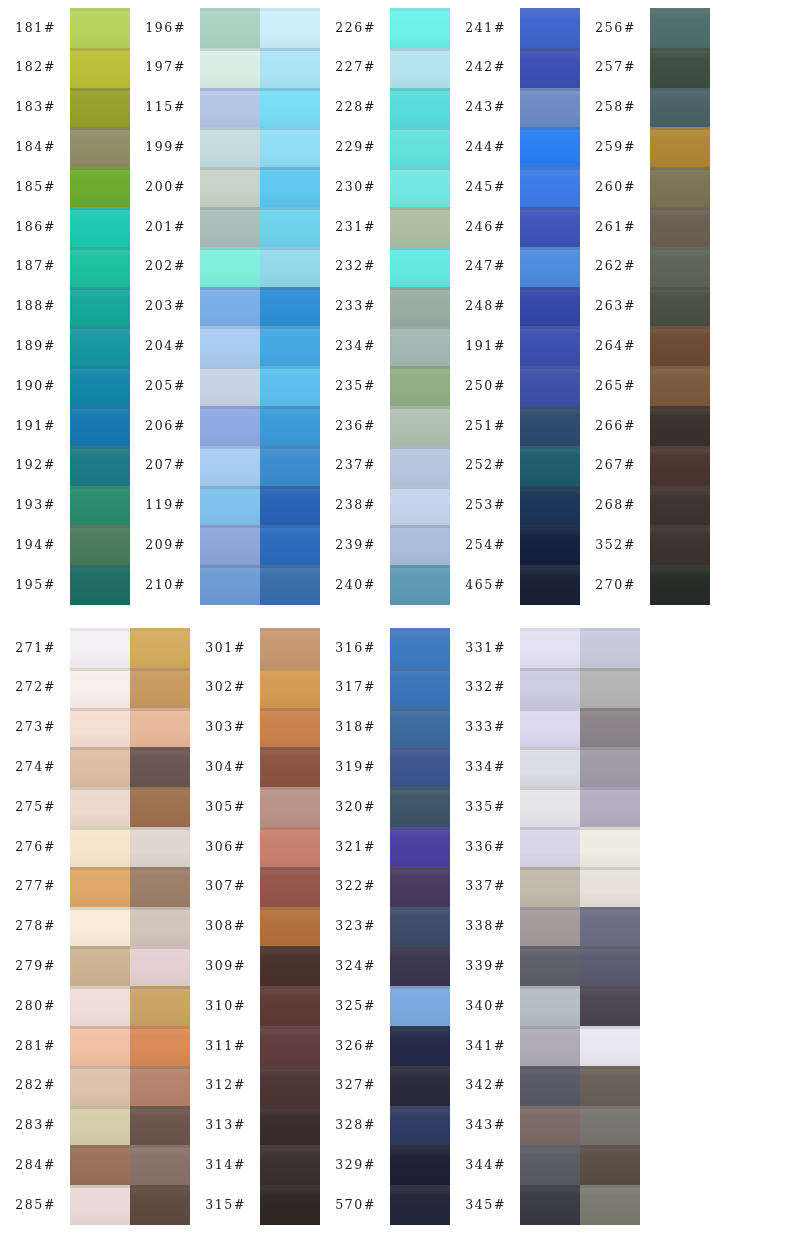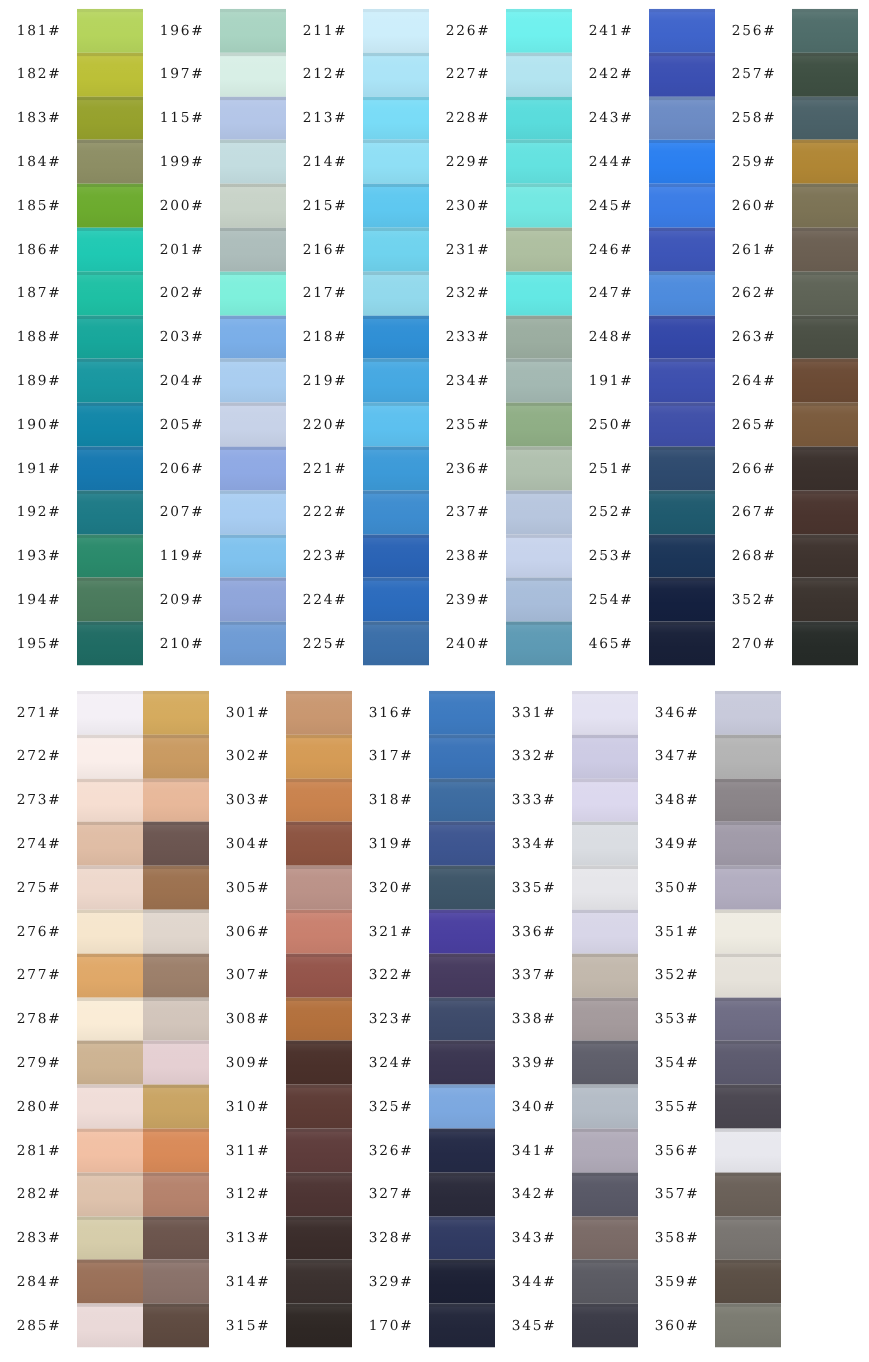--- a/index.html
+++ b/index.html
@@ -170,37 +170,20 @@
           <div class="band" title="204#" style="background: rgb(169, 205, 240);"></div>
           <div class="band" title="205#" style="background: rgb(199, 210, 232);"></div>
           <div class="band" title="206#" style="background: rgb(143, 169, 228);"></div>
           <div class="band" title="207#" style="background: rgb(168, 205, 242);"></div>
           <div class="band" title="208#" style="background: rgb(127, 194, 238);"></div>
           <div class="band" title="209#" style="background: rgb(143, 165, 218);"></div>
           <div class="band" title="210#" style="background: rgb(110, 155, 212);"></div>
         </div>
       </div>
       <div class="col-pair">
-        <div class="labels">
-          <div class="swatch-label">211#</div>
-          <div class="swatch-label">212#</div>
-          <div class="swatch-label">213#</div>
-          <div class="swatch-label">214#</div>
-          <div class="swatch-label">215#</div>
-          <div class="swatch-label">216#</div>
-          <div class="swatch-label">217#</div>
-          <div class="swatch-label">218#</div>
-          <div class="swatch-label">219#</div>
-          <div class="swatch-label">220#</div>
-          <div class="swatch-label">221#</div>
-          <div class="swatch-label">222#</div>
-          <div class="swatch-label">223#</div>
-          <div class="swatch-label">224#</div>
-          <div class="swatch-label">225#</div>
-        </div>
         <div class="strip">
           <div class="band" title="211#" style="background: rgb(205, 238, 251);"></div>
           <div class="band" title="212#" style="background: rgb(171, 228, 247);"></div>
           <div class="band" title="213#" style="background: rgb(121, 220, 247);"></div>
           <div class="band" title="214#" style="background: rgb(143, 223, 245);"></div>
           <div class="band" title="215#" style="background: rgb(94, 200, 240);"></div>
           <div class="band" title="216#" style="background: rgb(111, 211, 238);"></div>
           <div class="band" title="217#" style="background: rgb(146, 217, 236);"></div>
           <div class="band" title="218#" style="background: rgb(47, 143, 213);"></div>
           <div class="band" title="219#" style="background: rgb(69, 168, 226);"></div>
@@ -422,21 +405,21 @@
           <div class="swatch-label">320#</div>
           <div class="swatch-label">321#</div>
           <div class="swatch-label">322#</div>
           <div class="swatch-label">323#</div>
           <div class="swatch-label">324#</div>
           <div class="swatch-label">325#</div>
           <div class="swatch-label">326#</div>
           <div class="swatch-label">327#</div>
           <div class="swatch-label">328#</div>
           <div class="swatch-label">329#</div>
-          <div class="swatch-label">170#</div>
+          <div class="swatch-label">570#</div>
         </div>
         <div class="strip">
           <div class="band" title="316#" style="background: rgb(61, 122, 192);"></div>
           <div class="band" title="317#" style="background: rgb(58, 115, 184);"></div>
           <div class="band" title="318#" style="background: rgb(60, 107, 160);"></div>
           <div class="band" title="319#" style="background: rgb(61, 85, 144);"></div>
           <div class="band" title="320#" style="background: rgb(61, 85, 104);"></div>
           <div class="band" title="321#" style="background: rgb(74, 63, 160);"></div>
           <div class="band" title="322#" style="background: rgb(70, 58, 94);"></div>
           <div class="band" title="323#" style="background: rgb(61, 74, 106);"></div>
@@ -479,37 +462,20 @@
           <div class="band" title="339#" style="background: rgb(94, 94, 106);"></div>
           <div class="band" title="340#" style="background: rgb(180, 188, 198);"></div>
           <div class="band" title="341#" style="background: rgb(176, 170, 184);"></div>
           <div class="band" title="342#" style="background: rgb(88, 88, 102);"></div>
           <div class="band" title="343#" style="background: rgb(122, 106, 102);"></div>
           <div class="band" title="344#" style="background: rgb(90, 90, 98);"></div>
           <div class="band" title="345#" style="background: rgb(58, 58, 70);"></div>
         </div>
       </div>
       <div class="col-pair">
-        <div class="labels">
-          <div class="swatch-label">346#</div>
-          <div class="swatch-label">347#</div>
-          <div class="swatch-label">348#</div>
-          <div class="swatch-label">349#</div>
-          <div class="swatch-label">350#</div>
-          <div class="swatch-label">351#</div>
-          <div class="swatch-label">352#</div>
-          <div class="swatch-label">353#</div>
-          <div class="swatch-label">354#</div>
-          <div class="swatch-label">355#</div>
-          <div class="swatch-label">356#</div>
-          <div class="swatch-label">357#</div>
-          <div class="swatch-label">358#</div>
-          <div class="swatch-label">359#</div>
-          <div class="swatch-label">360#</div>
-        </div>
         <div class="strip">
           <div class="band" title="346#" style="background: rgb(200, 202, 219);"></div>
           <div class="band" title="347#" style="background: rgb(180, 180, 180);"></div>
           <div class="band" title="348#" style="background: rgb(138, 132, 136);"></div>
           <div class="band" title="349#" style="background: rgb(160, 154, 168);"></div>
           <div class="band" title="350#" style="background: rgb(178, 173, 192);"></div>
           <div class="band" title="351#" style="background: rgb(239, 236, 226);"></div>
           <div class="band" title="352#" style="background: rgb(230, 226, 218);"></div>
           <div class="band" title="353#" style="background: rgb(110, 108, 132);"></div>
           <div class="band" title="354#" style="background: rgb(92, 90, 110);"></div>

